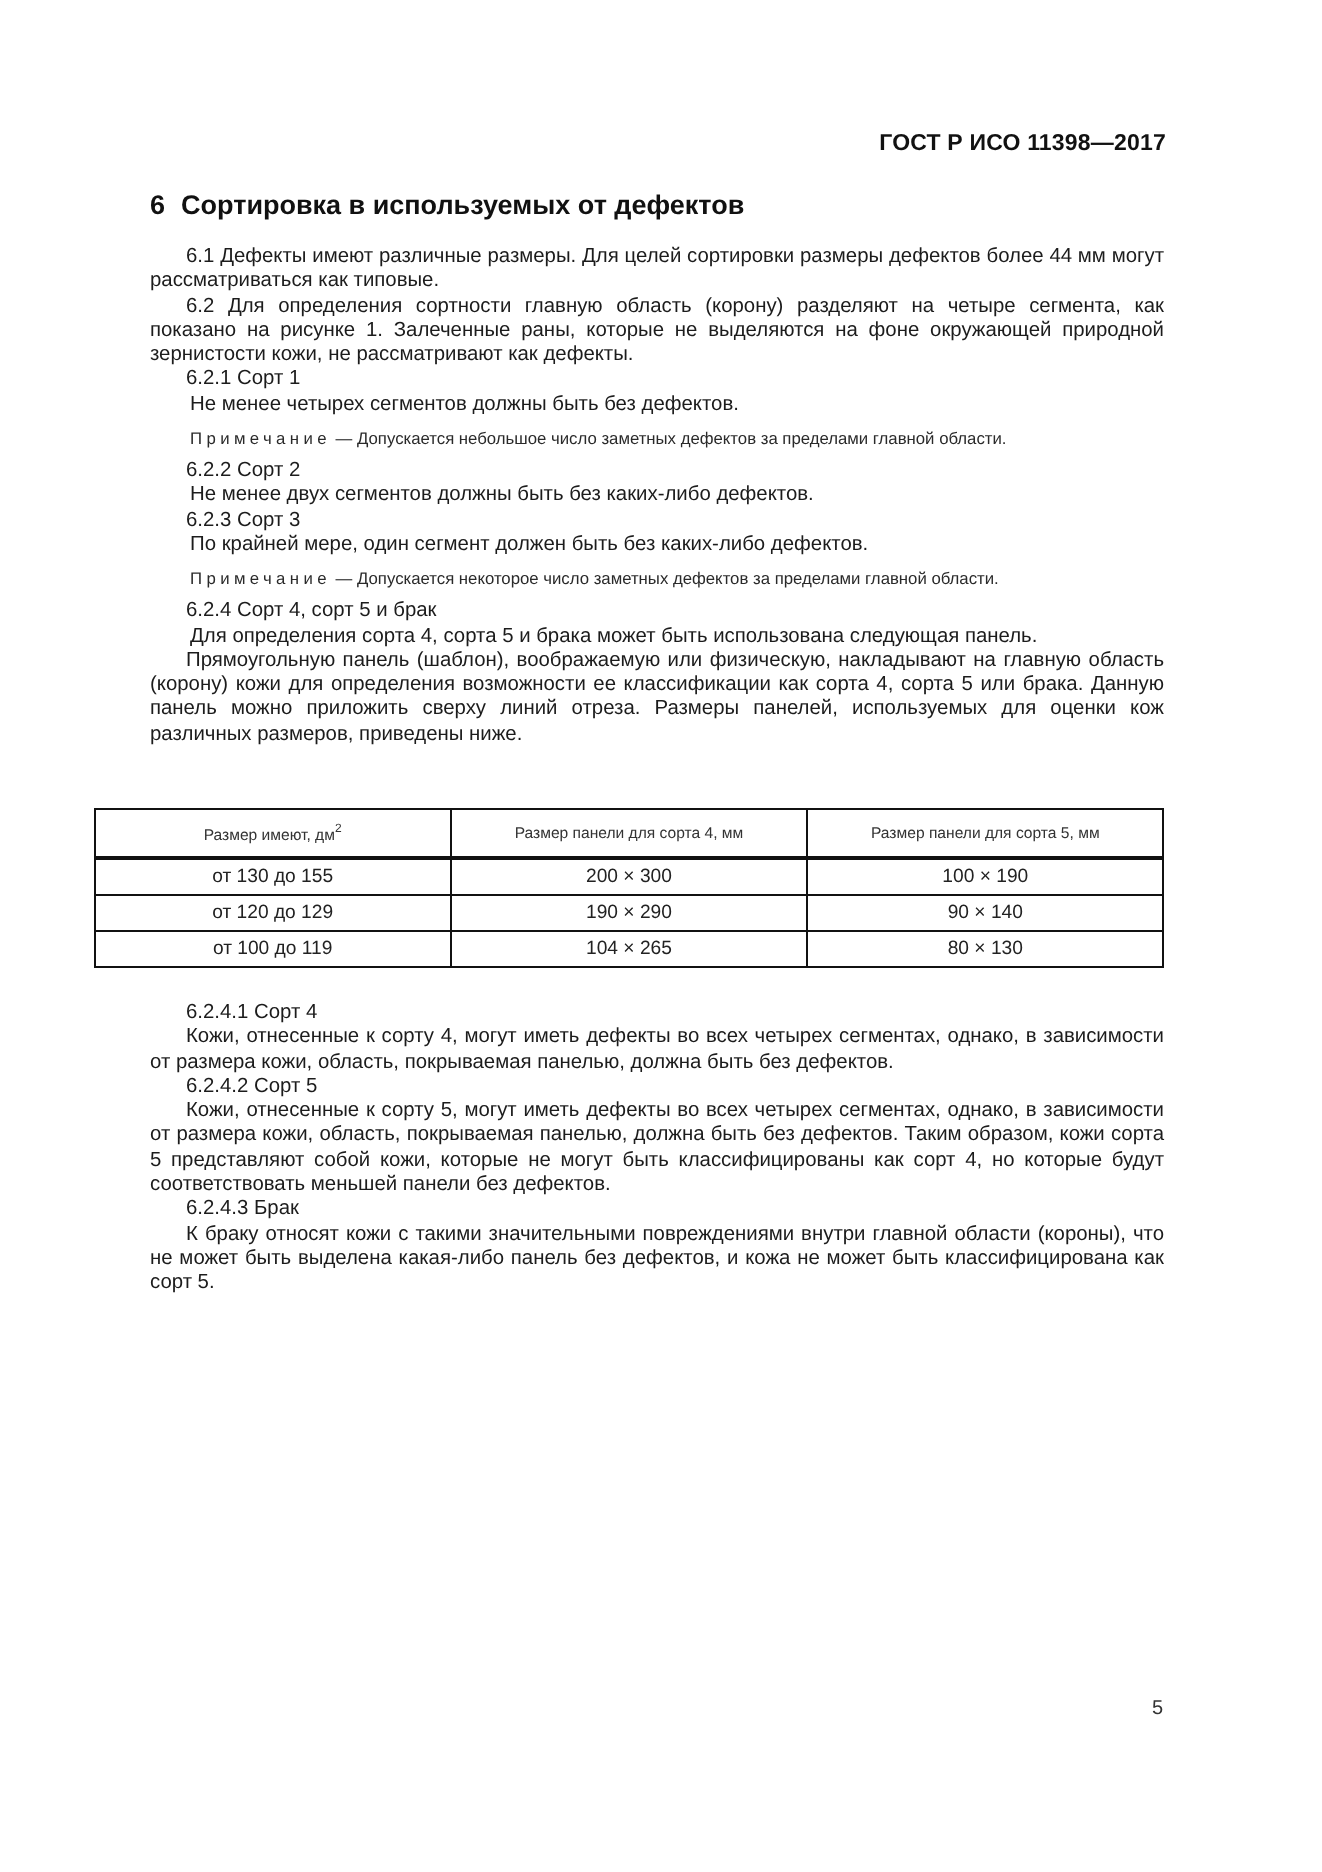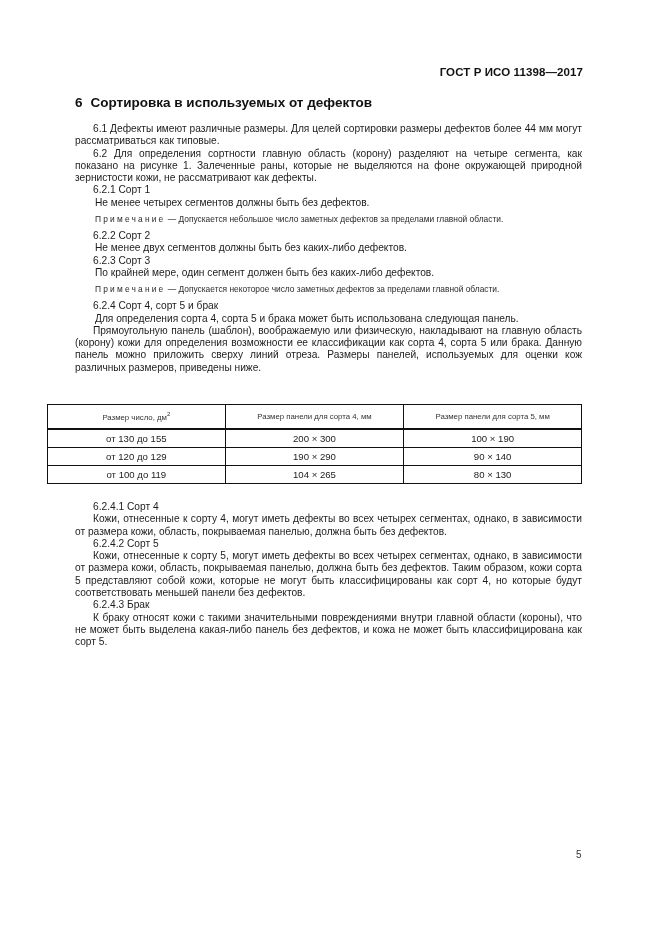--- a/index.html
+++ b/index.html
@@ -124,21 +124,21 @@
     <p class="p noindent">По крайней мере, один сегмент должен быть без каких-либо дефектов.</p>
     <p class="p noindent note"><span class="spaced">Примечание</span><span> — Допускается некоторое число заметных дефектов за пределами главной области.</span></p>
     <p class="p heading">6.2.4  Сорт 4, сорт 5 и брак</p>
     <p class="p noindent">Для определения сорта 4, сорта 5 и брака может быть использована следующая панель.</p>
     <p class="p">Прямоугольную панель (шаблон), воображаемую или физическую, накладывают на главную область (корону) кожи для определения возможности ее классификации как сорта 4, сорта 5 или брака. Данную панель можно приложить сверху линий отреза. Размеры панелей, используемых для оценки кож различных размеров, приведены ниже.</p>
   </div>
 
   <table class="grade-table">
     <thead>
       <tr>
-        <th class="col1"><span>Размер число, дм</span><sup>2</sup></th>
+        <th class="col1"><span>Размер имеют, дм</span><sup>2</sup></th>
         <th class="col2">Размер панели для сорта 4, мм</th>
         <th class="col3">Размер панели для сорта 5, мм</th>
       </tr>
     </thead>
     <tbody>
       <tr>
         <td>от 130 до 155</td>
         <td>200 × 300</td>
         <td>100 × 190</td>
       </tr>

